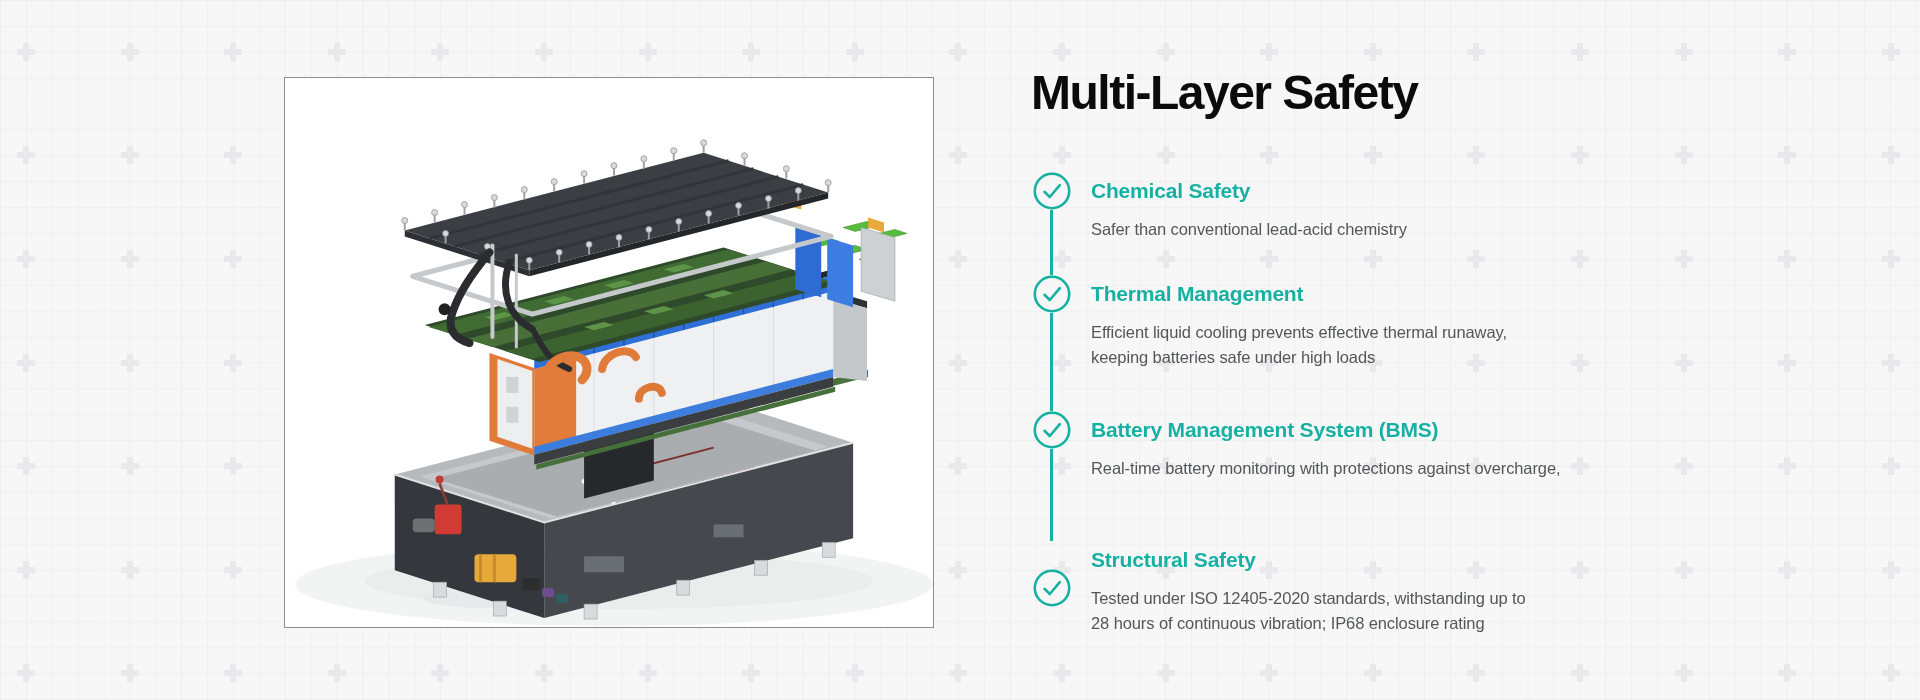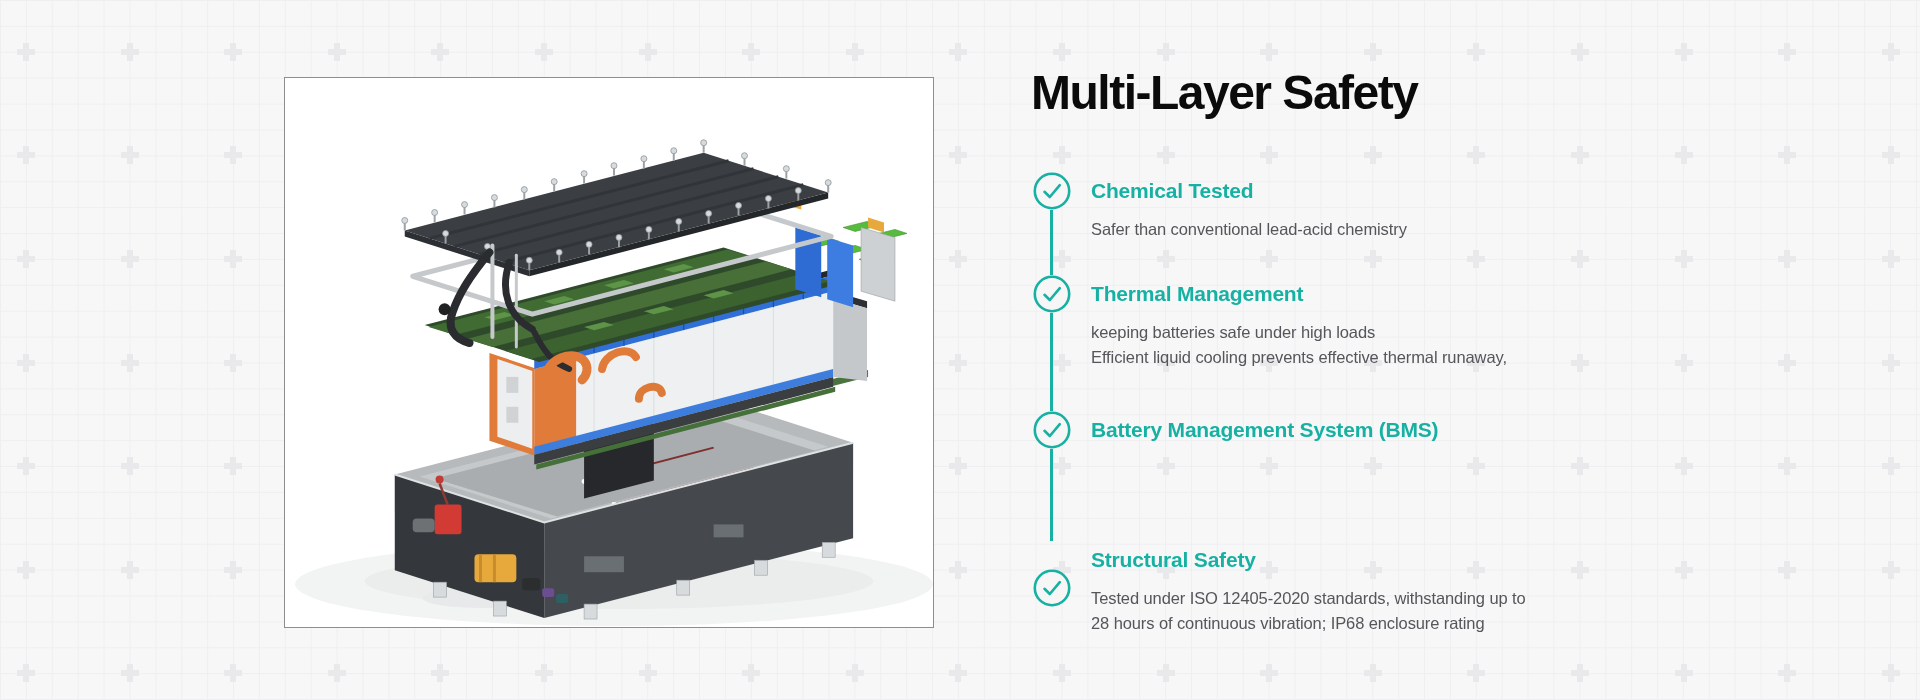--- a/index.html
+++ b/index.html
@@ -361,53 +361,54 @@
   <div class="t-line" style="top:449px;height:92px;"></div>
 
   <div class="t-item" style="top:172px;">
     <span class="t-icon">
       <svg width="38" height="38" viewBox="0 0 38 38">
         <circle cx="19" cy="19" r="17.2" fill="#f6f6f7" stroke="#17b1a3" stroke-width="2.6"></circle>
         <path d="M11.5 19.8 L16.8 25 L26.8 13.2" fill="none" stroke="#17b1a3" stroke-width="2.6" stroke-linecap="round" stroke-linejoin="round"></path>
       </svg>
     </span>
     <div class="t-body">
-      <h3>Chemical Tested</h3>
+      <h3>Chemical Safety</h3>
       <p>
           <span class="line">Safer than conventional lead-acid chemistry</span>
         </p>
     </div>
   </div>
 
   <div class="t-item" style="top:275px;">
     <span class="t-icon">
       <svg width="38" height="38" viewBox="0 0 38 38">
         <circle cx="19" cy="19" r="17.2" fill="#f6f6f7" stroke="#17b1a3" stroke-width="2.6"></circle>
         <path d="M11.5 19.8 L16.8 25 L26.8 13.2" fill="none" stroke="#17b1a3" stroke-width="2.6" stroke-linecap="round" stroke-linejoin="round"></path>
       </svg>
     </span>
     <div class="t-body">
       <h3>Thermal Management</h3>
       <p>
+          <span class="line">Efficient liquid cooling prevents effective thermal runaway,</span>
           <span class="line">keeping batteries safe under high loads</span>
-          <span class="line">Efficient liquid cooling prevents effective thermal runaway,</span>
         </p>
     </div>
   </div>
 
   <div class="t-item" style="top:411px;">
     <span class="t-icon">
       <svg width="38" height="38" viewBox="0 0 38 38">
         <circle cx="19" cy="19" r="17.2" fill="#f6f6f7" stroke="#17b1a3" stroke-width="2.6"></circle>
         <path d="M11.5 19.8 L16.8 25 L26.8 13.2" fill="none" stroke="#17b1a3" stroke-width="2.6" stroke-linecap="round" stroke-linejoin="round"></path>
       </svg>
     </span>
     <div class="t-body">
       <h3>Battery Management System (BMS)</h3>
       <p>
+          <span class="line">Real-time battery monitoring with protections against overcharge,</span>
         </p>
     </div>
   </div>
 
   <div class="t-item" style="top:541px;align-items:center;">
     <span class="t-icon">
       <svg width="38" height="38" viewBox="0 0 38 38">
         <circle cx="19" cy="19" r="17.2" fill="#f6f6f7" stroke="#17b1a3" stroke-width="2.6"></circle>
         <path d="M11.5 19.8 L16.8 25 L26.8 13.2" fill="none" stroke="#17b1a3" stroke-width="2.6" stroke-linecap="round" stroke-linejoin="round"></path>
       </svg>

